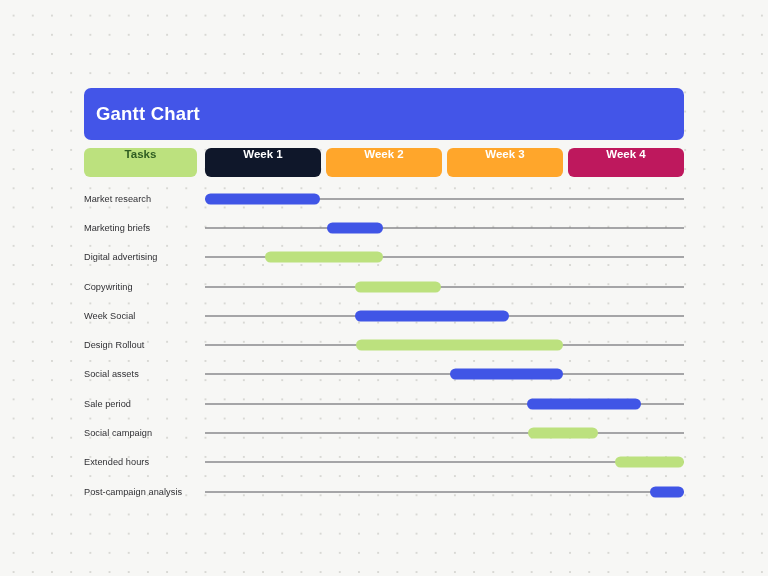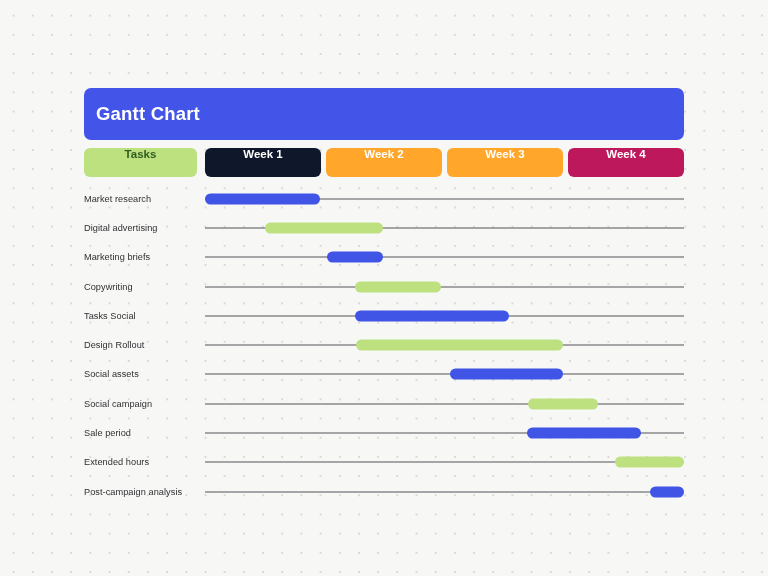--- a/index.html
+++ b/index.html
@@ -133,76 +133,76 @@
 
   <div class="rows" id="rows">
       <div class="task-row">
         <div class="task-label" style="color: rgb(47, 47, 51);">Market research</div>
         <div class="track">
           <div class="baseline" style="background: rgb(85, 85, 90);"></div>
           <div class="bar" style="left: 0%; width: 24%; background: rgb(64, 85, 230);"></div>
         </div>
       </div>
       <div class="task-row">
+        <div class="task-label" style="color: rgb(47, 47, 51);">Marketing briefs</div>
+        <div class="track">
+          <div class="baseline" style="background: rgb(85, 85, 90);"></div>
+          <div class="bar" style="left: 25.5%; width: 11.75%; background: rgb(64, 85, 230);"></div>
+        </div>
+      </div>
+      <div class="task-row">
         <div class="task-label" style="color: rgb(47, 47, 51);">Digital advertising</div>
         <div class="track">
           <div class="baseline" style="background: rgb(85, 85, 90);"></div>
           <div class="bar" style="left: 12.5%; width: 24.75%; background: rgb(188, 225, 126);"></div>
         </div>
       </div>
       <div class="task-row">
-        <div class="task-label" style="color: rgb(47, 47, 51);">Marketing briefs</div>
-        <div class="track">
-          <div class="baseline" style="background: rgb(85, 85, 90);"></div>
-          <div class="bar" style="left: 25.5%; width: 11.75%; background: rgb(64, 85, 230);"></div>
-        </div>
-      </div>
-      <div class="task-row">
         <div class="task-label" style="color: rgb(47, 47, 51);">Copywriting</div>
         <div class="track">
           <div class="baseline" style="background: rgb(85, 85, 90);"></div>
           <div class="bar" style="left: 31.25%; width: 18%; background: rgb(188, 225, 126);"></div>
         </div>
       </div>
       <div class="task-row">
-        <div class="task-label" style="color: rgb(47, 47, 51);">Tasks Social</div>
+        <div class="task-label" style="color: rgb(47, 47, 51);">Week Social</div>
         <div class="track">
           <div class="baseline" style="background: rgb(85, 85, 90);"></div>
           <div class="bar" style="left: 31.25%; width: 32.25%; background: rgb(64, 85, 230);"></div>
         </div>
       </div>
       <div class="task-row">
         <div class="task-label" style="color: rgb(47, 47, 51);">Design Rollout</div>
         <div class="track">
           <div class="baseline" style="background: rgb(85, 85, 90);"></div>
           <div class="bar" style="left: 31.5%; width: 43.25%; background: rgb(188, 225, 126);"></div>
         </div>
       </div>
       <div class="task-row">
         <div class="task-label" style="color: rgb(47, 47, 51);">Social assets</div>
         <div class="track">
           <div class="baseline" style="background: rgb(85, 85, 90);"></div>
           <div class="bar" style="left: 51.25%; width: 23.5%; background: rgb(64, 85, 230);"></div>
         </div>
       </div>
       <div class="task-row">
+        <div class="task-label" style="color: rgb(47, 47, 51);">Sale period</div>
+        <div class="track">
+          <div class="baseline" style="background: rgb(85, 85, 90);"></div>
+          <div class="bar" style="left: 67.25%; width: 23.75%; background: rgb(64, 85, 230);"></div>
+        </div>
+      </div>
+      <div class="task-row">
         <div class="task-label" style="color: rgb(47, 47, 51);">Social campaign</div>
         <div class="track">
           <div class="baseline" style="background: rgb(85, 85, 90);"></div>
           <div class="bar" style="left: 67.5%; width: 14.5%; background: rgb(188, 225, 126);"></div>
         </div>
       </div>
       <div class="task-row">
-        <div class="task-label" style="color: rgb(47, 47, 51);">Sale period</div>
-        <div class="track">
-          <div class="baseline" style="background: rgb(85, 85, 90);"></div>
-          <div class="bar" style="left: 67.25%; width: 23.75%; background: rgb(64, 85, 230);"></div>
-        </div>
-      </div>
-      <div class="task-row">
         <div class="task-label" style="color: rgb(47, 47, 51);">Extended hours</div>
         <div class="track">
           <div class="baseline" style="background: rgb(85, 85, 90);"></div>
           <div class="bar" style="left: 85.5%; width: 14.5%; background: rgb(188, 225, 126);"></div>
         </div>
       </div>
       <div class="task-row">
         <div class="task-label" style="color: rgb(47, 47, 51);">Post-campaign analysis</div>
         <div class="track">
           <div class="baseline" style="background: rgb(85, 85, 90);"></div>

